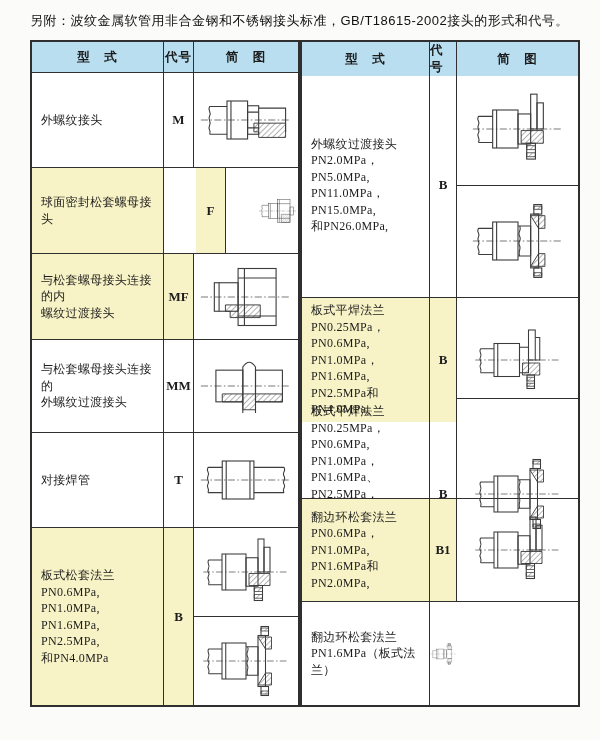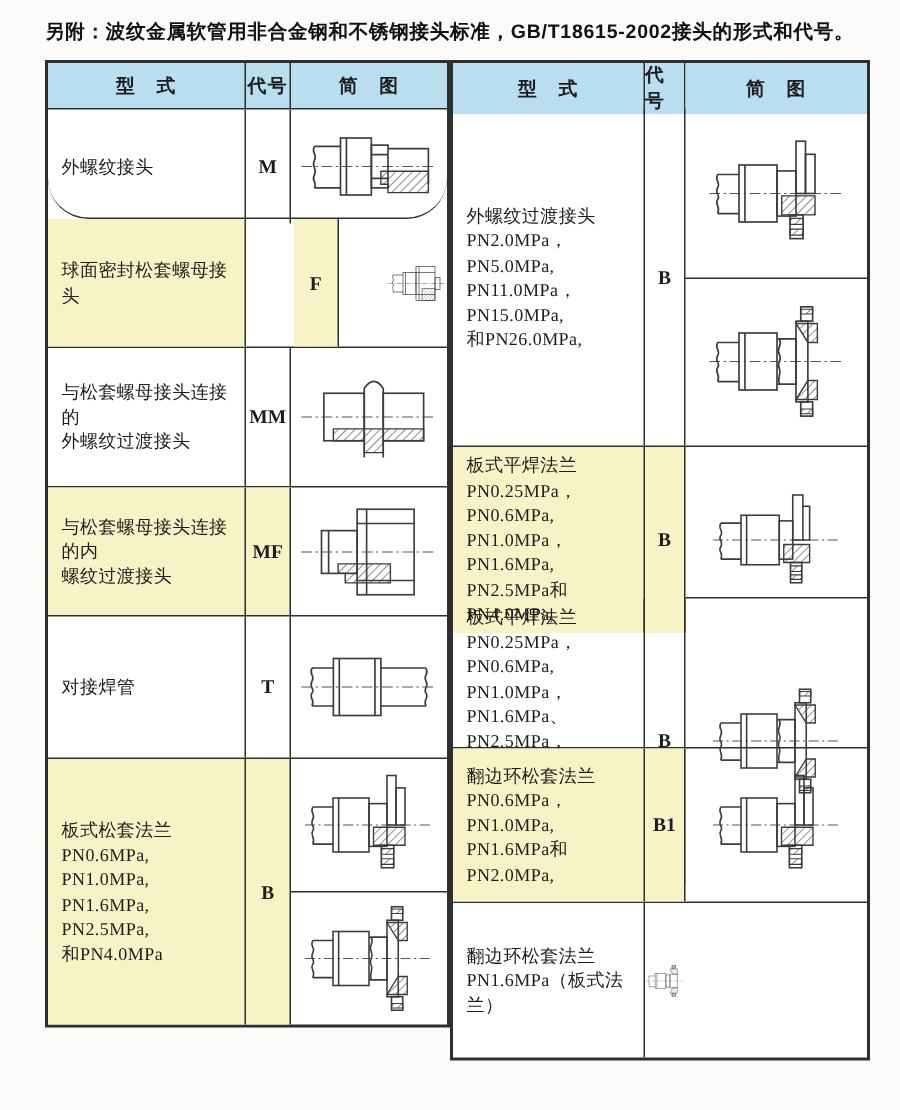--- a/index.html
+++ b/index.html
@@ -7,21 +7,21 @@
     --header-bg:#b9def0;
     --hl-bg:#f8f3c6;
     --page-bg:#fbfbfa;
     --cell-bg:#ffffff;
     --ink:#1c1c1c;
     --line:#3c3c3c;
   }
   html,body{margin:0;padding:0;}
   body{font-family:"Liberation Sans",sans-serif;background:#e8e8e6;}
   .page{position:relative;width:600px;height:740px;background:var(--page-bg);overflow:hidden;}
-  .title{position:absolute;left:30px;top:12px;width:545px;font-weight:700;font-size:13px;
+  .title{position:absolute;left:30px;top:12px;width:545px;font-weight:400;font-size:13px;
          letter-spacing:.5px;color:#111;}
   .tbl{position:absolute;top:40px;border:2px solid var(--border);background:var(--cell-bg);}
   .tbl-left{left:30px;width:266px;}
   .tbl-right{left:300px;width:276px;}
   .row{display:grid;border-bottom:1px solid var(--border);box-sizing:border-box;}
   .row:last-child{border-bottom:none;}
   .tbl-left .row{grid-template-columns:132px 30px 1fr;}
   .tbl-right .row{grid-template-columns:128px 27px 1fr;}
   .cell{box-sizing:border-box;border-right:1px solid var(--border);min-width:0;
         display:flex;align-items:center;color:var(--ink);}
@@ -31,21 +31,21 @@
               font-size:12.5px;letter-spacing:1px;}
   .c-type{font-family:"Liberation Serif",serif;font-size:12px;line-height:16.5px;
           padding:4px 4px 4px 9px;white-space:pre-line;letter-spacing:.3px;}
   .c-code{justify-content:center;font-family:"Liberation Serif",serif;
           font-weight:600;font-size:13px;}
   .c-diag{flex-direction:column;padding:0;align-items:stretch;}
   .sub{flex:1;display:flex;align-items:center;justify-content:center;box-sizing:border-box;}
   .sub + .sub{border-top:1px solid var(--border);}
   .hl{background:var(--hl-bg);}
   
-  .lr0{height:73px;border-radius:27px;}.lr1{height:86px;gap:32px;}.lr2{height:93px;}
+  .lr0{height:95px;}.lr1{height:86px;gap:32px;}.lr2{height:93px;}
   .lr3{height:86px;}.lr4{height:95px;}.lr5{height:177px;}
   
   .rr0{height:225px;}.rr1{height:101px;}.rr2{height:100px;}
   .rr3{height:103px;}.rr4{height:103px;}
   .fig{width:98px;height:76px;}
   .fig-s{width:96px;height:72px;}
   svg .ln{stroke:var(--line);stroke-width:1.4;fill:none;stroke-linejoin:miter;}
   svg .cl{stroke:#555;stroke-width:1;fill:none;stroke-dasharray:9 3 2 3;}
   svg .ht{stroke:var(--line);stroke-width:1;}
   .defs{position:absolute;width:0;height:0;overflow:hidden;}
@@ -192,41 +192,41 @@
       <div class="cell c-code hl">F</div>
       <div class="cell c-diag">
         <div class="sub">
             <svg class="fig">
               <use href="#sym-f"></use>
             </svg>
           </div>
       </div>
     </div>
 
+    <div class="row lr3">
+      <div class="cell c-type hl">与松套螺母接头连接的内
+螺纹过渡接头</div>
+      <div class="cell c-code hl">MF</div>
+      <div class="cell c-diag">
+        <div class="sub">
+            <svg class="fig">
+              <use href="#sym-mf"></use>
+            </svg>
+          </div>
+      </div>
+    </div>
+
     <div class="row lr2">
       <div class="cell c-type">与松套螺母接头连接的
 外螺纹过渡接头</div>
       <div class="cell c-code">MM</div>
       <div class="cell c-diag">
         <div class="sub">
             <svg class="fig">
               <use href="#sym-mm"></use>
-            </svg>
-          </div>
-      </div>
-    </div>
-
-    <div class="row lr3">
-      <div class="cell c-type hl">与松套螺母接头连接的内
-螺纹过渡接头</div>
-      <div class="cell c-code hl">MF</div>
-      <div class="cell c-diag">
-        <div class="sub">
-            <svg class="fig">
-              <use href="#sym-mf"></use>
             </svg>
           </div>
       </div>
     </div>
 
     <div class="row lr4">
       <div class="cell c-type">对接焊管</div>
       <div class="cell c-code">T</div>
       <div class="cell c-diag">
         <div class="sub">

